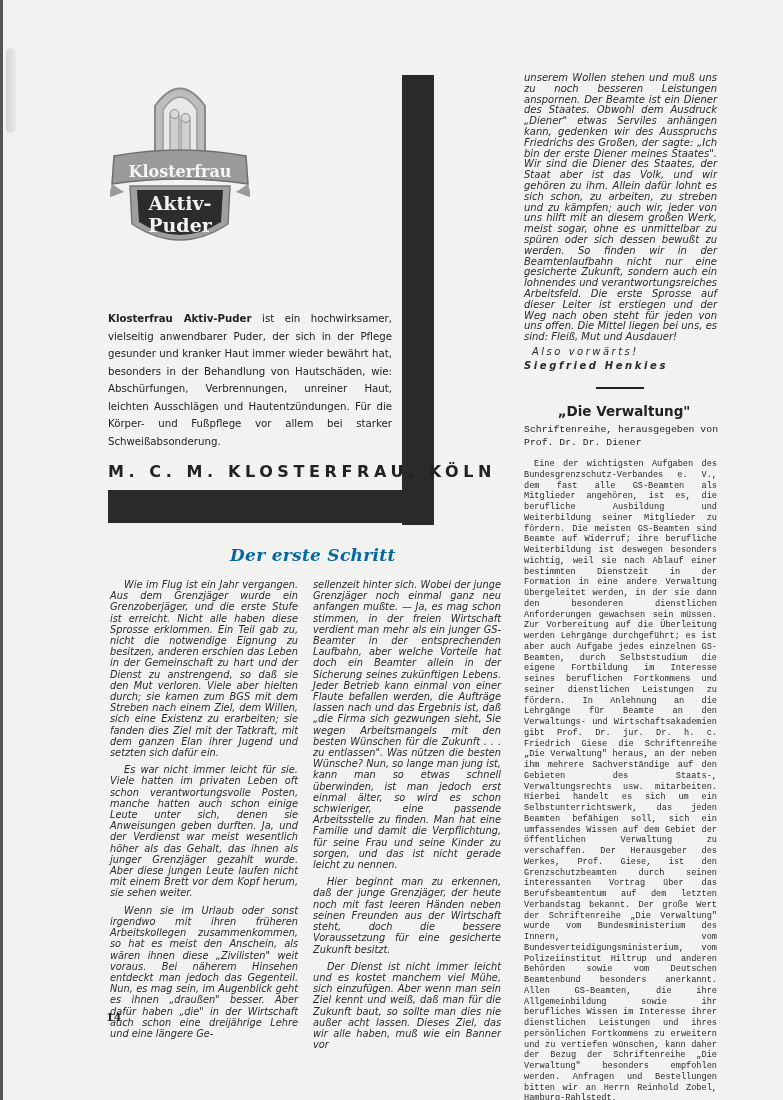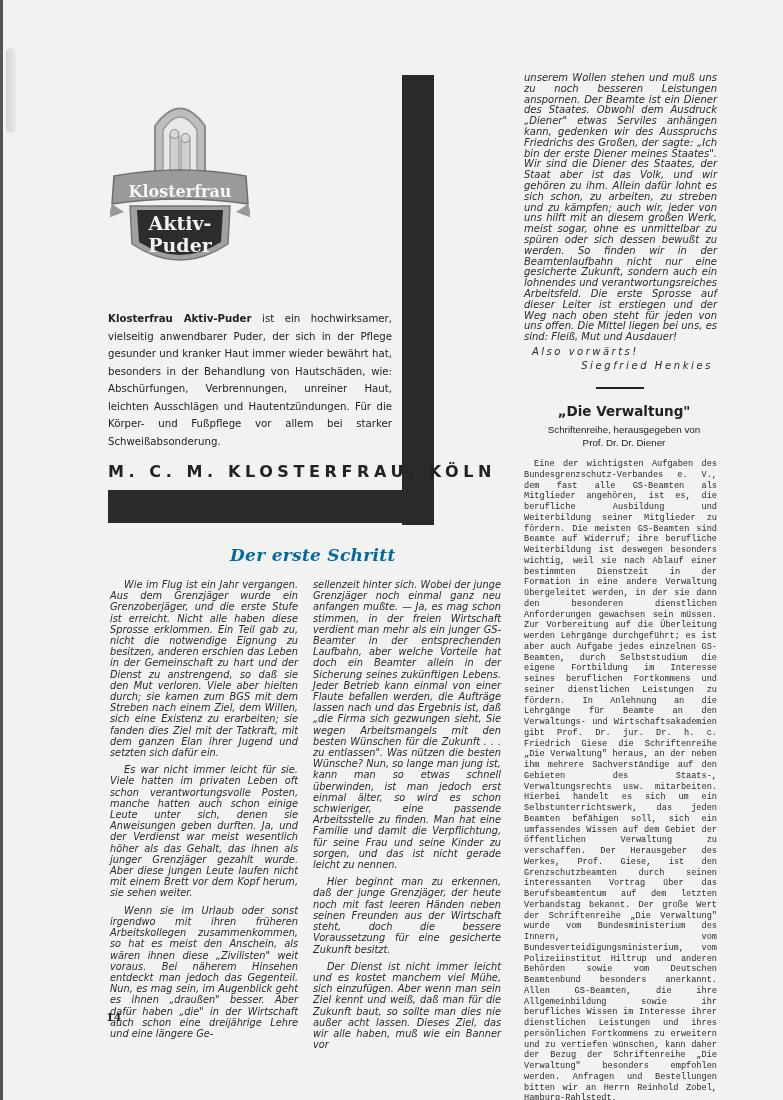--- a/index.html
+++ b/index.html
@@ -11,21 +11,21 @@
   }
   .page-edge {
     position: absolute; left: 0; top: 0; width: 3px; height: 1100px; background: #555;
   }
   .page-shadow {
     position: absolute; left: 6px; top: 48px; width: 10px; height: 85px;
     background: linear-gradient(90deg, #c8c8c8, #e6e6e6); border-radius: 5px; opacity: .7;
   }
   
   .ad-logo {
-    position: absolute; left: 110px; top: 96px; width: 140px; height: 175px;
+    position: absolute; left: 110px; top: 76px; width: 140px; height: 175px;
   }
   .ad-vbar {
     position: absolute; left: 402px; top: 75px; width: 32px; height: 450px;
     background: #2a2a2a;
   }
   .ad-hbar {
     position: absolute; left: 108px; top: 490px; width: 326px; height: 33px;
     background: #2b2b2b;
   }
   .ad-text {
@@ -51,33 +51,34 @@
     font-size: 9.8px; line-height: 11.2px; text-align: justify; color: #2a2a2a;
     hyphens: manual;
   }
   .col p { margin: 0 0 6px 0; text-indent: 14px; }
   .col-left { left: 110px; top: 579px; width: 188px; }
   .col-mid  { left: 313px; top: 579px; width: 188px; }
   .col-right-top { left: 524px; top: 73px; width: 193px; font-size: 10px; line-height: 10.8px; }
   .col-right-top p { text-indent: 0; margin: 0; }
   .closing { margin-top: 4px !important; text-indent: 8px !important; letter-spacing: 2.5px; }
   .signature {
-    text-align: right; letter-spacing: 2.6px; margin-top: 3px !important; text-indent: 0 !important;
+    text-align: left; letter-spacing: 2.6px; margin-top: 3px !important; text-indent: 0 !important;
     padding-right: 4px;
+    font-weight: bold;
   }
   .rule {
     position: absolute; left: 596px; top: 387px; width: 48px; height: 2px; background: #222;
   }
   .box-title {
     position: absolute; left: 524px; top: 403px; width: 200px; text-align: center;
     font-family: "DejaVu Sans", sans-serif; font-weight: bold; font-size: 13.5px; color: #222;
   }
   .box-sub {
-    position: absolute; left: 524px; top: 424px; width: 200px; text-align: center;
-    font-family: Liberation Sans, sans-serif; font-size: 9.8px; line-height: 12.5px; color: #222;
+    position: absolute; left: 524px; top: 424px; width: 200px; 
+    font-family: Liberation Mono, monospace; font-size: 9.8px; line-height: 12.5px; color: #222;
   }
   .col-right-bottom {
     position: absolute; left: 524px; top: 459px; width: 193px;
     font-family: Liberation Mono, monospace; font-size: 8.6px; line-height: 10.75px;
     text-align: justify; color: #2a2a2a;
   }
   .col-right-bottom p { margin: 0; text-indent: 10px; }
   .page-number {
     position: absolute; left: 106px; top: 1011px;
     font-family: "DejaVu Serif", serif; font-weight: bold; font-size: 11px; color: #222;

